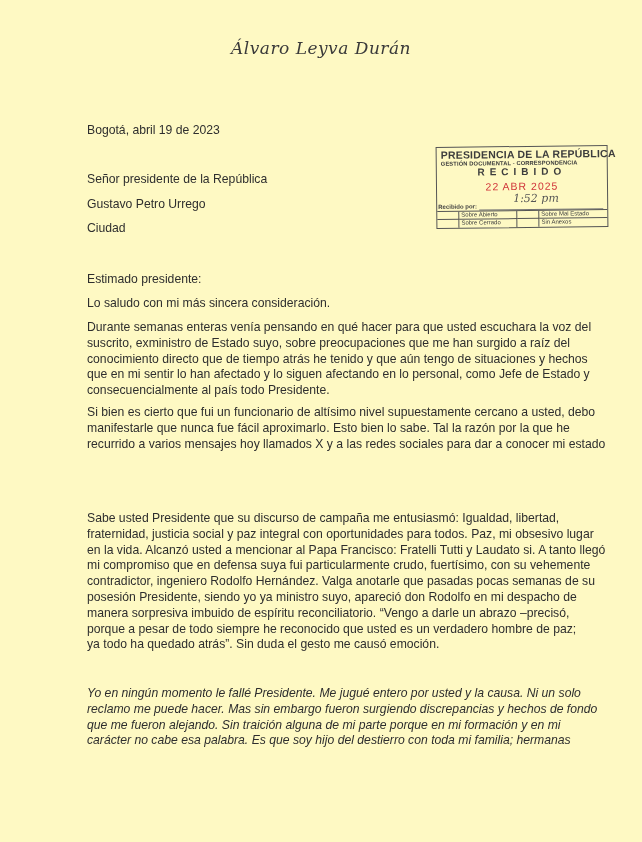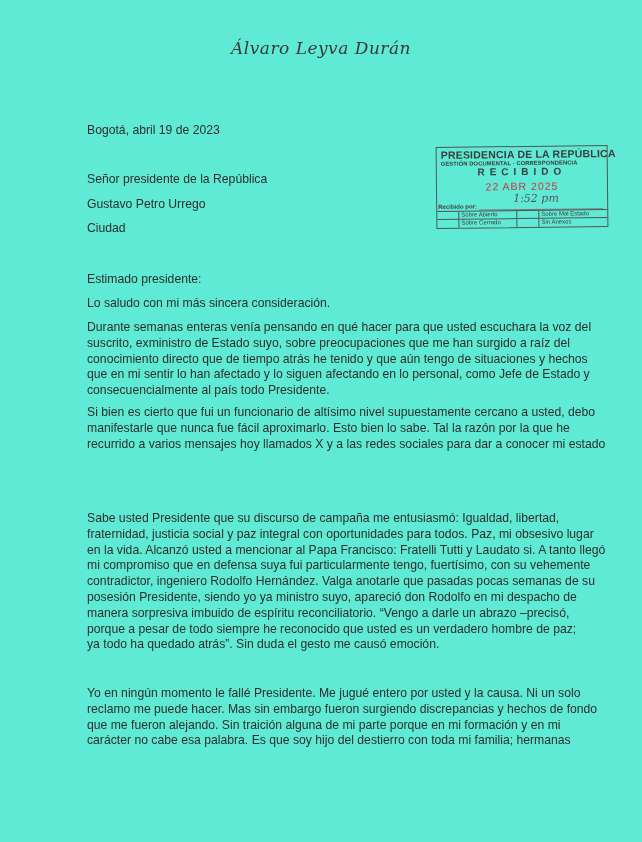--- a/index.html
+++ b/index.html
@@ -12,21 +12,21 @@
       height: 842px;
       position: relative;
       overflow: hidden;
       font-family: "Liberation Sans", sans-serif;
       color: #2b2b2b;
     }
     .page {
       position: absolute;
       left: 0; top: 0;
       width: 642px; height: 842px;
-      background: #5eead4;
+      background: #fef9c3;
     }
     .letterhead {
       position: absolute;
       left: 0; right: 0;
       top: 38px;
       text-align: center;
       font-family: "DejaVu Serif", serif;
       font-style: italic;
       font-size: 17px;
       letter-spacing: 0.5px;
@@ -172,28 +172,28 @@
   <div class="para" style="top:405px;">
     <span class="l">Si bien es cierto que fui un funcionario de altísimo nivel supuestamente cercano a usted, debo</span>
     <span class="l">manifestarle que nunca fue fácil aproximarlo. Esto bien lo sabe. Tal la razón por la que he</span>
     <span class="l">recurrido a varios mensajes hoy llamados X y a las redes sociales para dar a conocer mi estado</span>
   </div>
 
   <div class="para" style="top:511px;">
     <span class="l">Sabe usted Presidente que su discurso de campaña me entusiasmó: Igualdad, libertad,</span>
     <span class="l">fraternidad, justicia social y paz integral con oportunidades para todos. Paz, mi obsesivo lugar</span>
     <span class="l">en la vida. Alcanzó usted a mencionar al Papa Francisco: Fratelli Tutti y Laudato si. A tanto llegó</span>
-    <span class="l">mi compromiso que en defensa suya fui particularmente tengo, fuertísimo, con su vehemente</span>
+    <span class="l">mi compromiso que en defensa suya fui particularmente crudo, fuertísimo, con su vehemente</span>
     <span class="l">contradictor, ingeniero Rodolfo Hernández. Valga anotarle que pasadas pocas semanas de su</span>
     <span class="l">posesión Presidente, siendo yo ya ministro suyo, apareció don Rodolfo en mi despacho de</span>
     <span class="l">manera sorpresiva imbuido de espíritu reconciliatorio.  “Vengo a darle un abrazo –precisó,</span>
     <span class="l">porque a pesar de todo siempre he reconocido que usted     es un verdadero hombre de paz;</span>
     <span class="l last">ya todo ha quedado atrás”.  Sin duda el gesto me causó emoción.</span>
   </div>
 
-  <div class="para" style="top:686px;">
+  <div class="para" style="top:686px;font-style:italic;">
     <span class="l">Yo en ningún momento le fallé Presidente. Me jugué entero por usted y la causa. Ni un solo</span>
     <span class="l">reclamo me puede hacer. Mas sin embargo fueron surgiendo discrepancias y hechos de fondo</span>
     <span class="l">que me fueron alejando. Sin traición alguna de mi parte porque en mi formación y en mi</span>
     <span class="l last">carácter no cabe esa palabra.  Es que soy hijo del destierro con toda mi familia; hermanas</span>
   </div>
 
 </div>
 
 </body></html>

